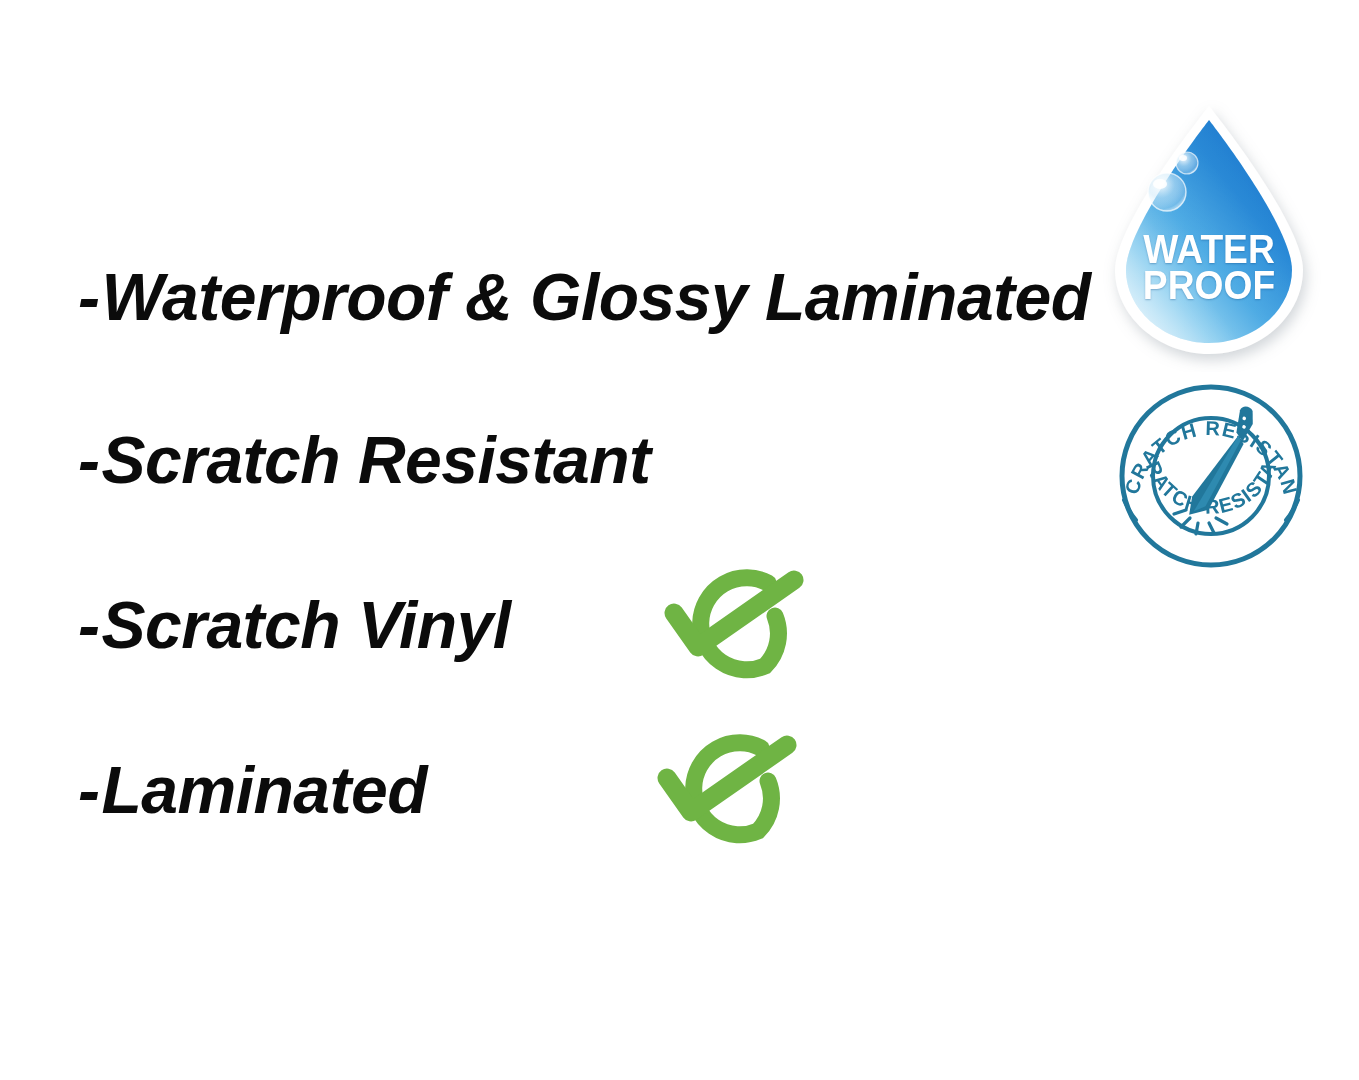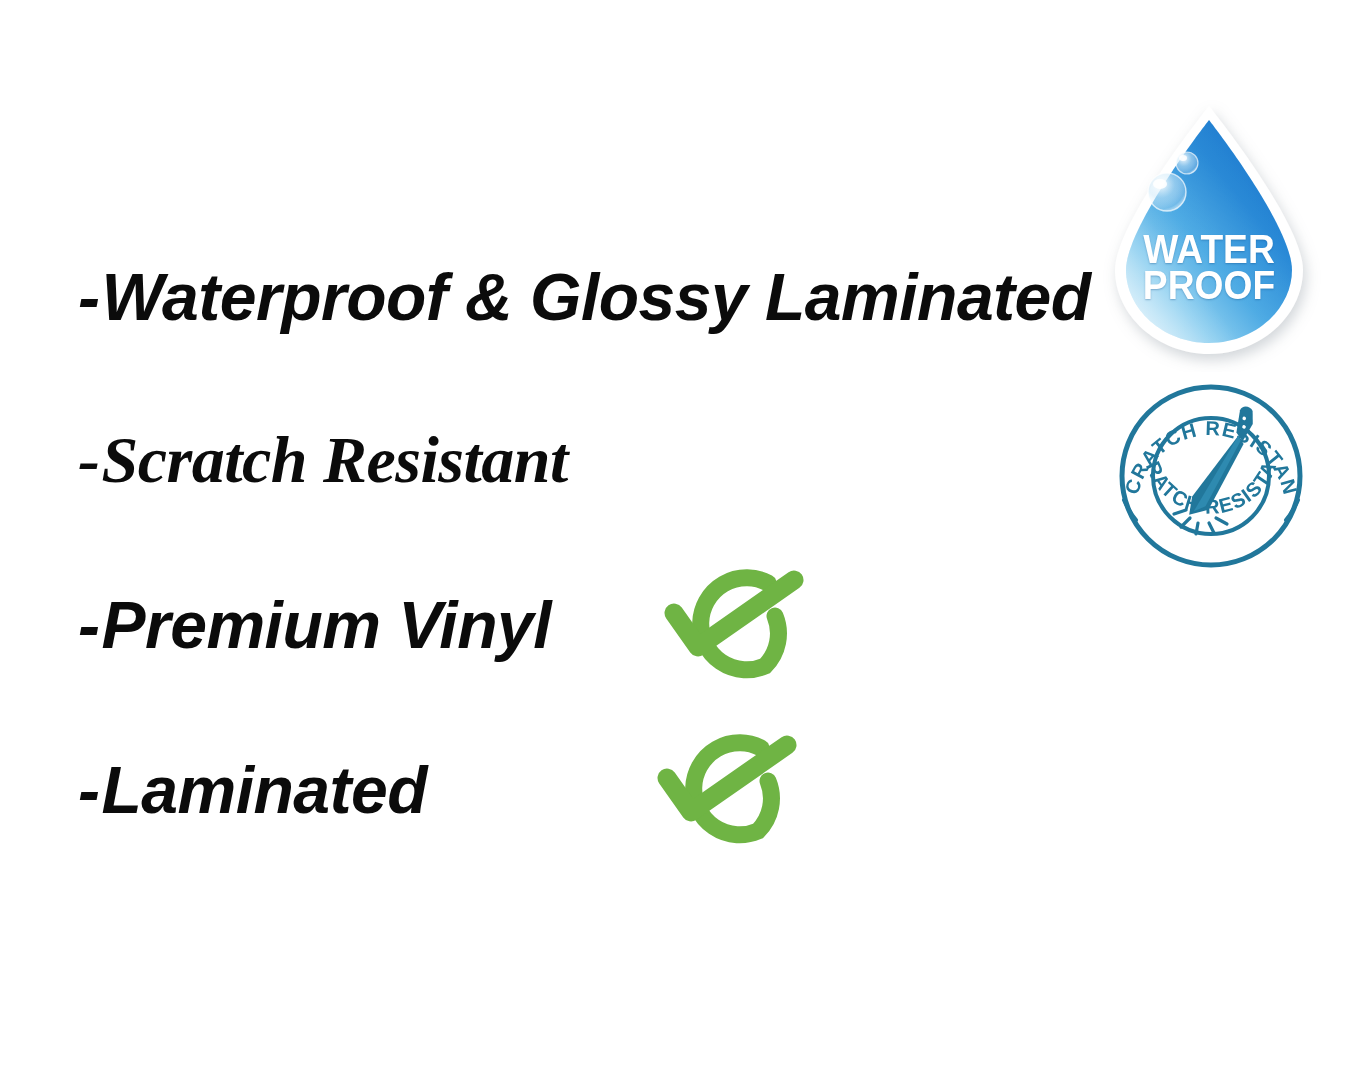--- a/index.html
+++ b/index.html
@@ -37,21 +37,21 @@
     font-style: italic;
     color: #0b0b0b;
     letter-spacing: -0.5px;
     line-height: 1;
   }
   .feature-line .dash {
     display: inline-block;
     margin-right: 2px;
   }
   #line-0 { top: 264px; font-size: 66px; }
-  #line-1 { top: 427px; font-size: 66px; font-family: Liberation Serif, serif; }
+  #line-1 { top: 427px; font-size: 66px; }
   #line-2 { top: 592px; font-size: 66px; }
   #line-3 { top: 757px; font-size: 66px; }
 
   
   .check-badge {
     position: absolute;
     width: 190px;
     height: 150px;
   }
   #check-0 { left: 645px; top: 556px; }
@@ -102,21 +102,21 @@
 
     <div class="feature-line" id="line-0">
       <span class="dash">-</span><span>Waterproof &amp; Glossy Laminated</span>
     </div>
 
     <div class="feature-line" id="line-1">
       <span class="dash">-</span><span>Scratch Resistant</span>
     </div>
 
     <div class="feature-line" id="line-2">
-      <span class="dash">-</span><span>Premium Vinyl</span>
+      <span class="dash">-</span><span>Scratch Vinyl</span>
     </div>
 
     <div class="feature-line" id="line-3">
       <span class="dash">-</span><span>Laminated</span>
     </div>
 
   </div>
 
   <div class="check-badge" id="check-0">
     <svg viewBox="0 0 190 150" xmlns="http://www.w3.org/2000/svg" aria-hidden="true">

